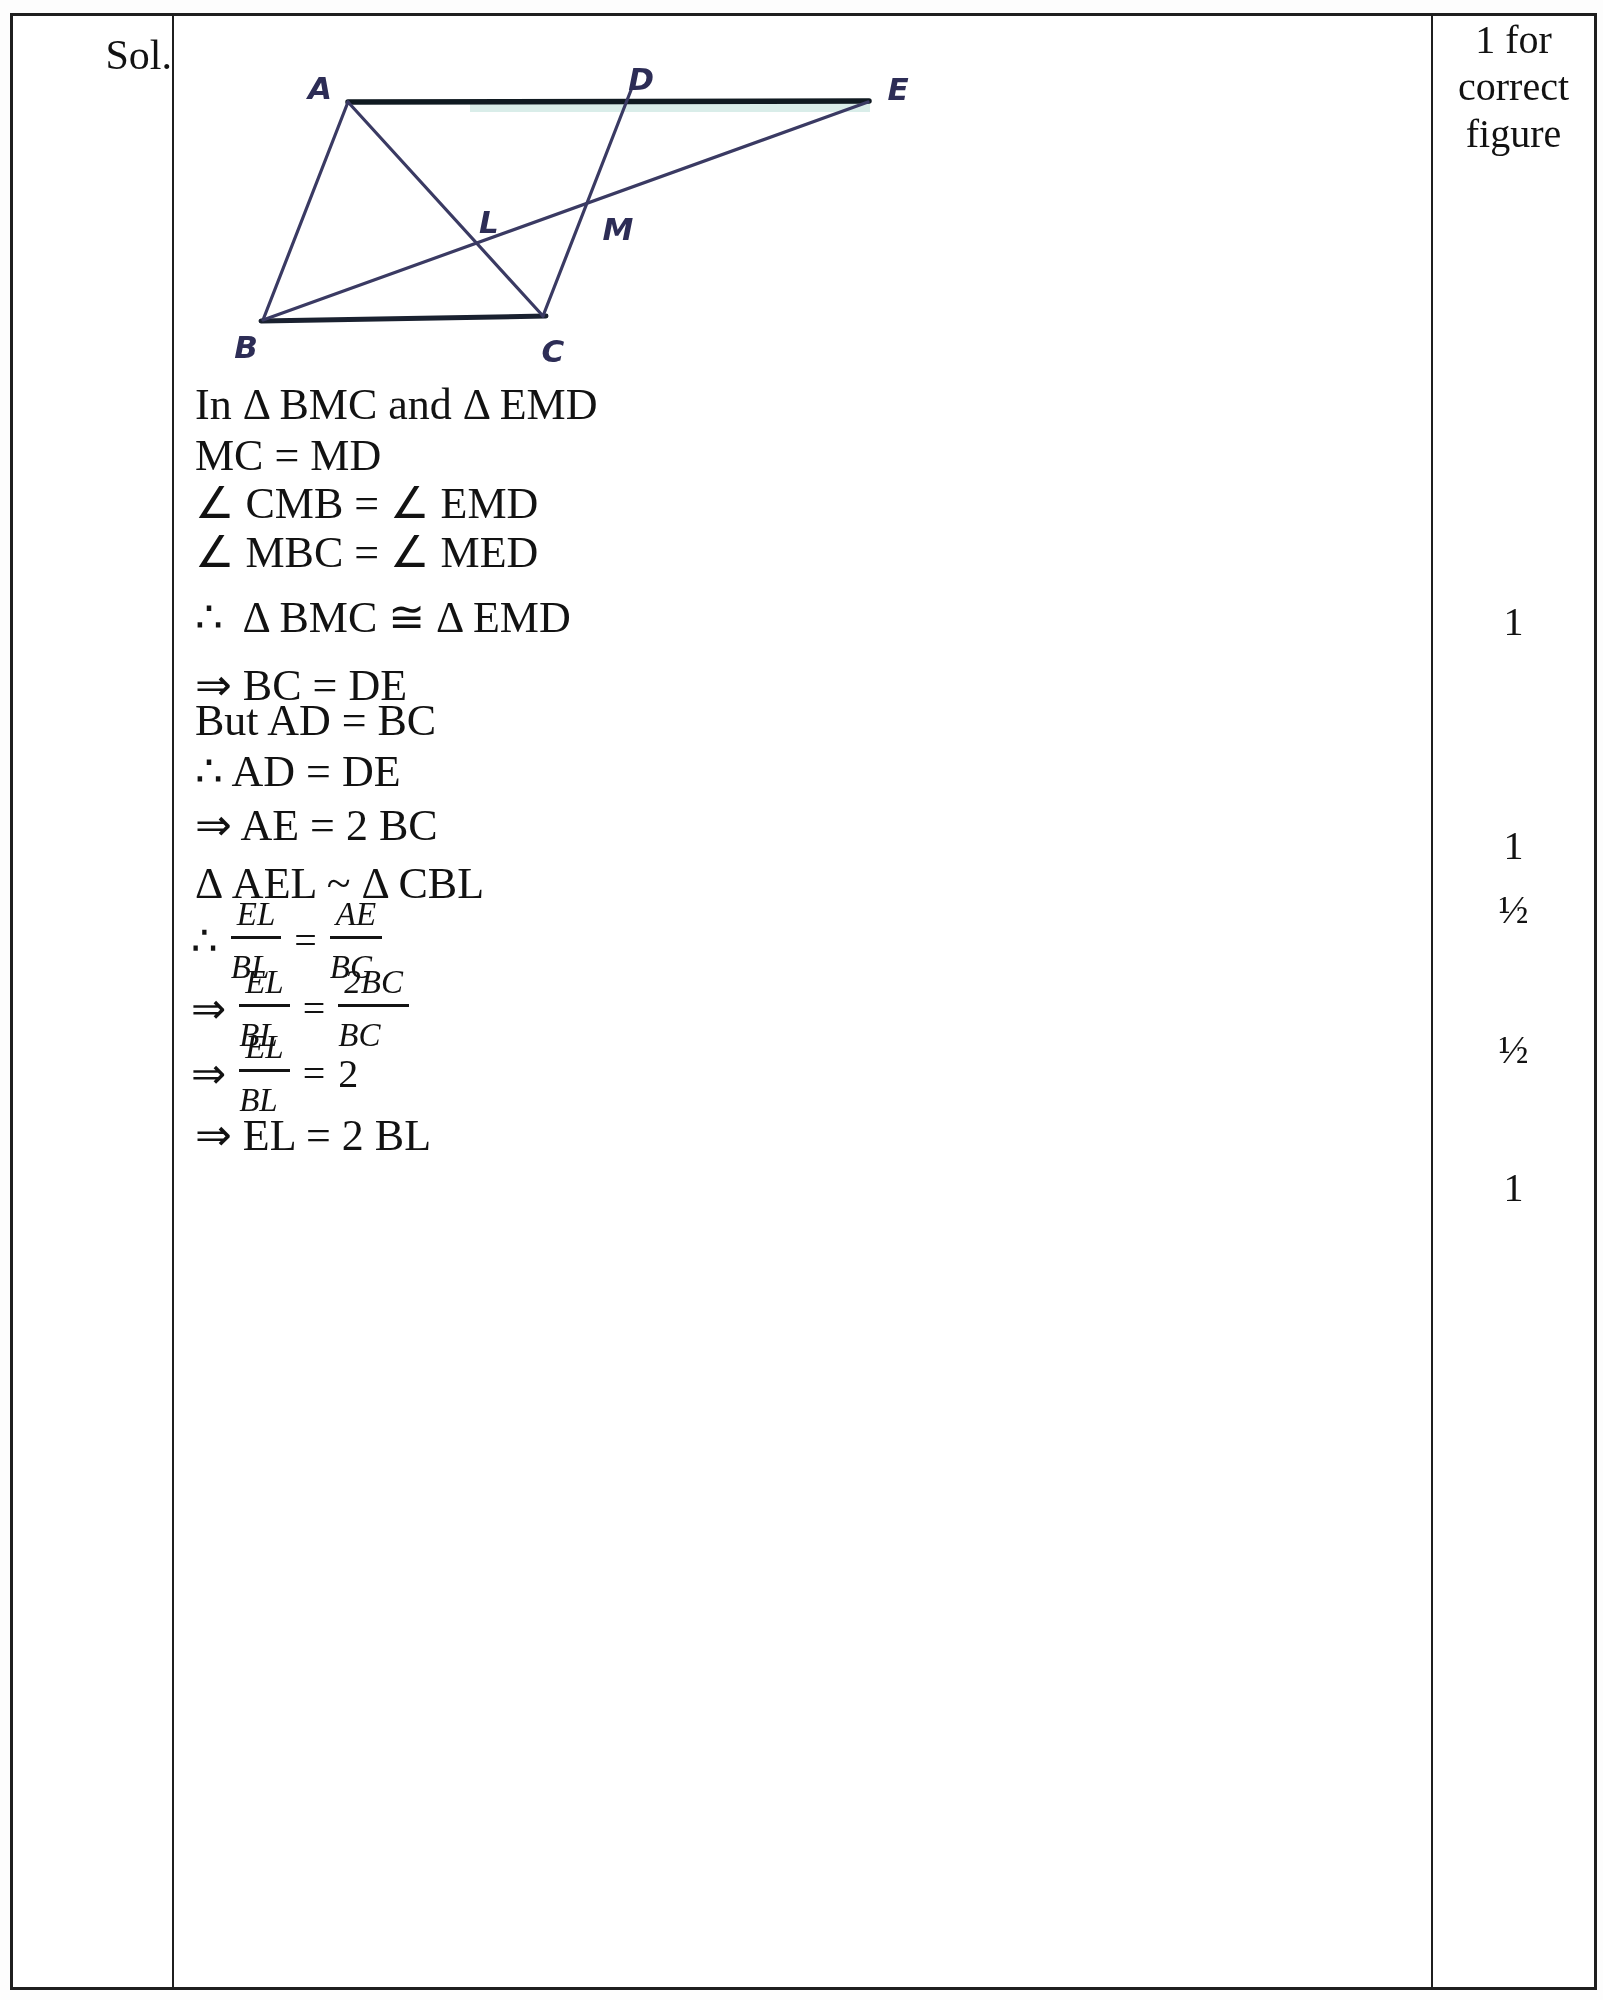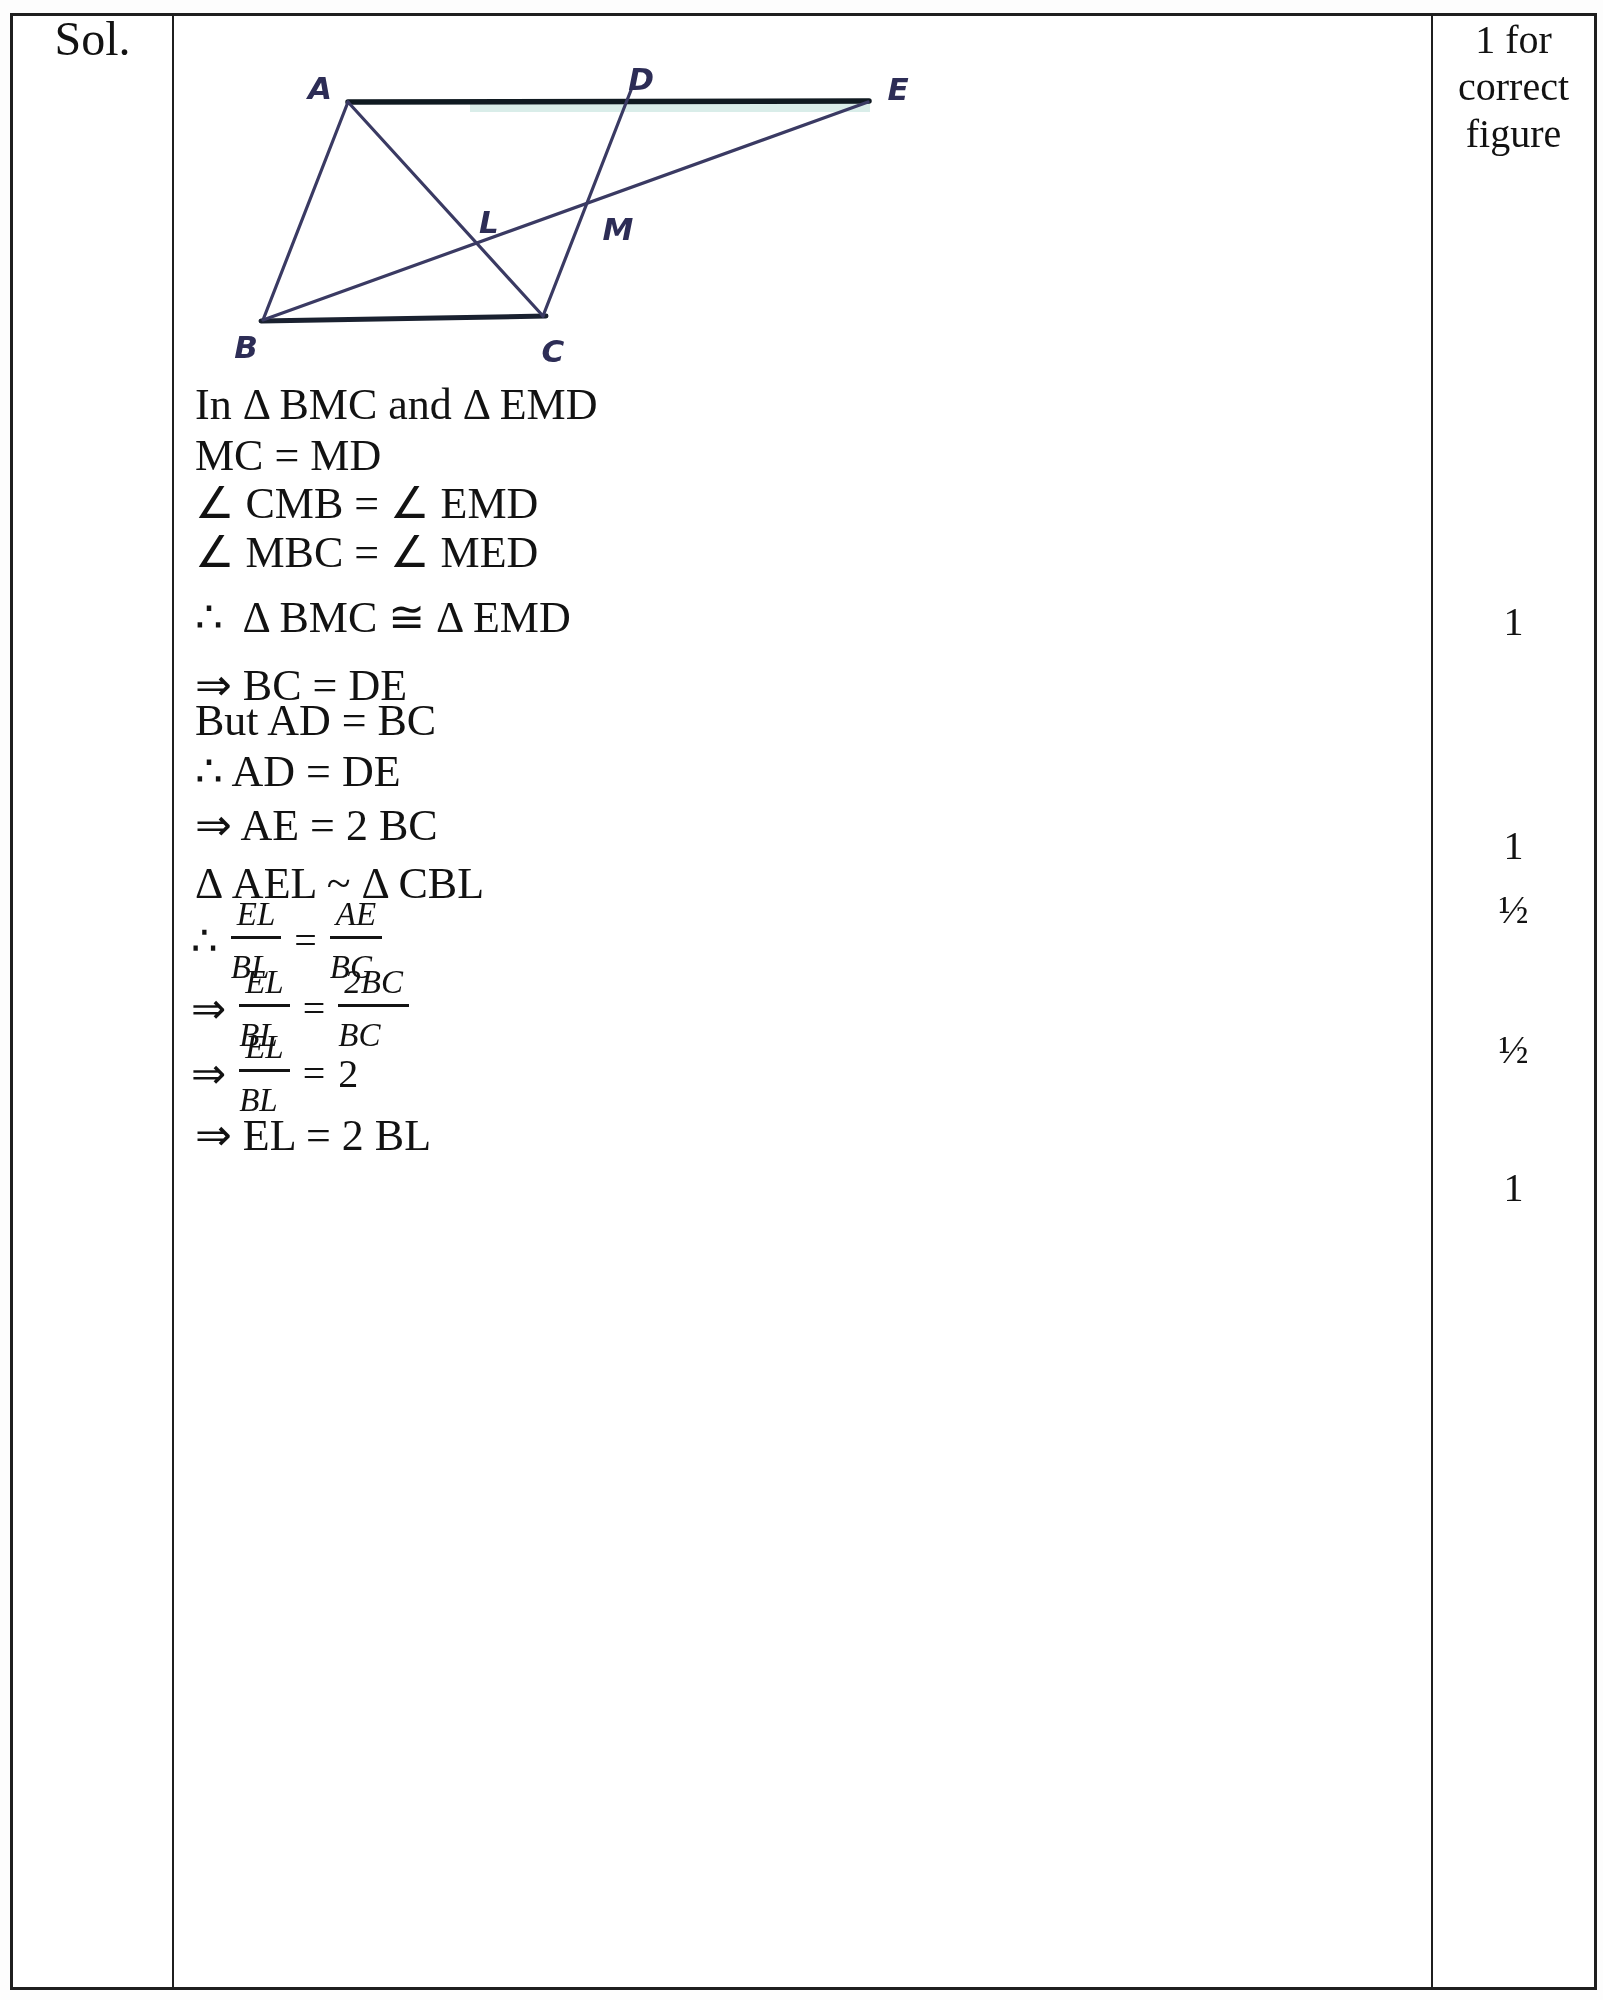--- a/index.html
+++ b/index.html
@@ -2,21 +2,21 @@
 <html><head>
 <meta charset="utf-8">
 <style>
   html,body{margin:0;padding:0;background:#ffffff;}
   .page{position:relative;width:1603px;height:2000px;background:#fdfdfd;
         font-family:"Liberation Serif",serif;color:#121212;overflow:hidden;}
   .sheet{position:absolute;left:10px;top:13px;width:1587px;height:1977px;
          border:3px solid #1f1f1f;box-sizing:border-box;display:flex;background:#ffffff;}
   .cell{box-sizing:border-box;}
   .cell-sol{width:161px;border-right:2px solid #1f1f1f;text-align:center;}
-  .sol-label{font-size:48px;line-height:46px;margin-top:0;}
+  .sol-label{font-size:42px;line-height:46px;margin-top:16px;text-align:right;}
   .cell-main{width:1259px;border-right:2px solid #1f1f1f;position:relative;}
   .cell-marks{flex:1;position:relative;text-align:center;}
   .marks-header div{font-size:40px;line-height:47px;}
   .mark{position:absolute;left:0;width:100%;font-size:40px;line-height:48px;}
   .figure{position:absolute;left:0;top:28px;}
   .flabel{font-family:"DejaVu Sans",sans-serif;font-style:italic;font-weight:600;
           font-size:31px;fill:#2d2d56;text-anchor:middle;}
   .tline{position:absolute;left:21px;font-size:44px;line-height:48px;white-space:pre;}
   .fline{position:absolute;left:17px;display:flex;align-items:center;gap:13px;font-size:40px;}
   .fline .arrow{font-size:42px;}

